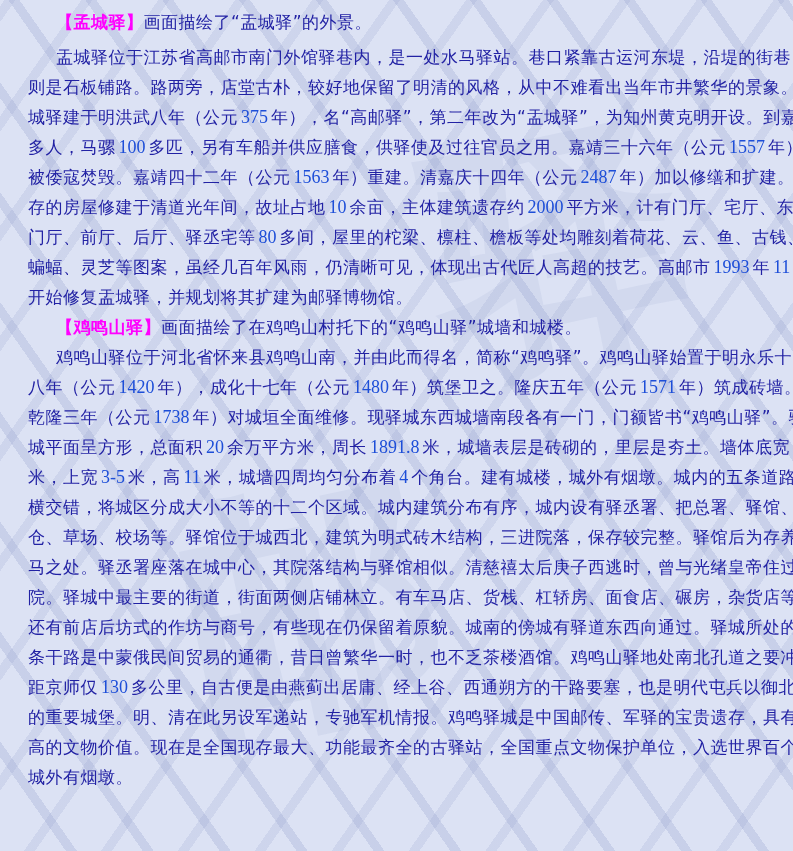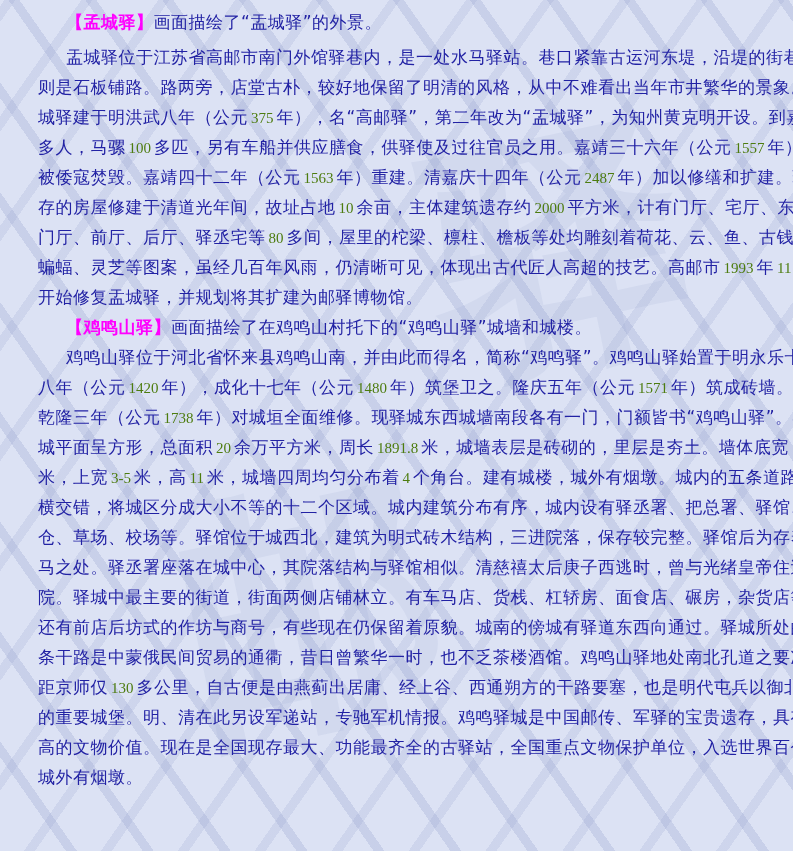--- a/index.html
+++ b/index.html
@@ -26,40 +26,40 @@
     font-size: 260px;
     font-weight: bold;
     color: rgba(150,162,205,0.14);
     transform: rotate(-12deg);
     line-height: 1;
     user-select: none;
   }
   .doc {
     position: relative;
     z-index: 1;
-    padding: 7px 40px 0 38px;
+    padding: 7px 40px 0 28px;
     color: #2222a4;
     font-size: 17px;
   }
   .line {
     line-height: 30px;
     height: 30px;
     white-space: nowrap;
     letter-spacing: 0.5px;
   }
   .line.indent { padding-left: 28px; }
   .line.gap-after { margin-bottom: 5px; }
   .head {
     color: #ff00ff;
     font-weight: bold;
   }
   .num {
     font-family: "Liberation Serif", serif;
-    color: #4d7c0f;
-    font-size: 15px;
+    color: #1d4ed8;
+    font-size: 18px;
     padding: 0 3px;
     letter-spacing: 0;
   }
 </style>
 </head>
 <body>
 
 <div class="watermark">
   <span class="watermark-glyph" style="left:430px; top:120px;">驿</span>
   <span class="watermark-glyph" style="left:180px; top:480px;">邮</span>

